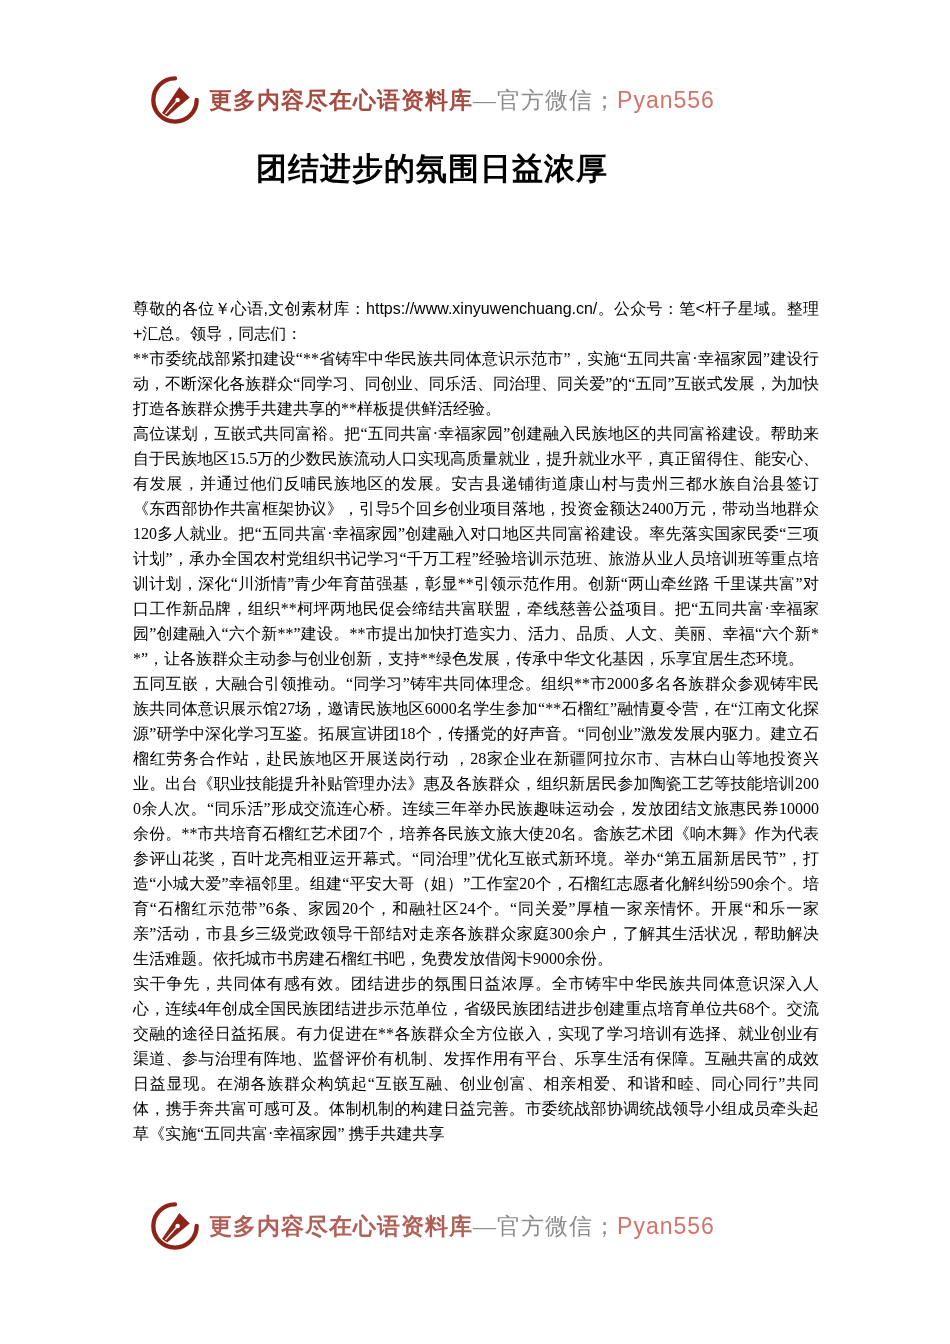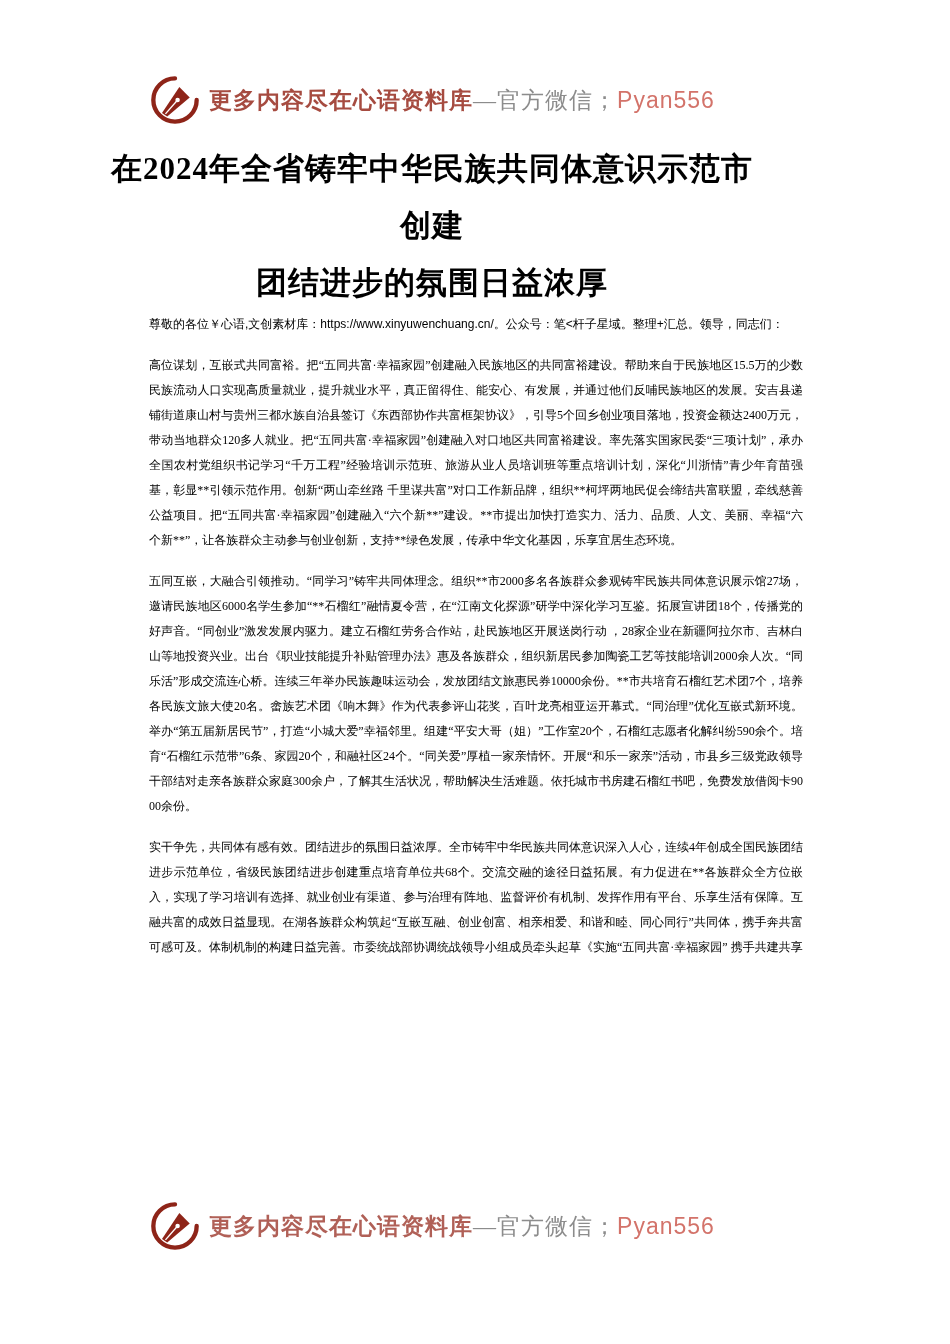--- a/index.html
+++ b/index.html
@@ -63,23 +63,23 @@
 
   
   .doc-body {
     position: absolute;
     top: 296px;
     left: 133px;
     width: 686px;
     color: #000000;
   }
   .doc-body p {
-    margin: 16px;
+    margin: 0;
     padding: 0;
-    font-size: 12px;
+    font-size: 16px;
     line-height: 25px;
     text-align: justify;
     text-justify: inter-character;
     word-break: break-all;
   }
   .doc-body p.sans {
     font-family: "Liberation Sans", "DejaVu Sans", sans-serif;
   }
   .doc-body p.serif {
     font-family: "Liberation Serif", "DejaVu Serif", serif;
@@ -94,26 +94,26 @@
     <svg class="brand-logo" viewBox="0 0 60 60" aria-hidden="true">
       <path d="M30 5 a25 25 0 1 0 25 25" fill="none" stroke="#8e2418" stroke-width="5" stroke-linecap="round"></path>
       <path d="M15 45 L35 15 L47 27 L21 49 Z" fill="#8e2418"></path>
       <circle cx="33" cy="30" r="2.6" fill="#ffffff"></circle>
       <path d="M33 30 L19 46" stroke="#ffffff" stroke-width="1.6"></path>
     </svg>
     <div class="brand-line"><span class="brand-text">更多内容尽在心语资料库</span><span class="brand-sep">—</span><span class="wechat-label">官方微信；</span><span class="wechat-id">Pyan556</span></div>
   </div>
 
   <div class="doc-title">
-    <div>在2024年全省铸牢中华民族共同体意识示范市创建</div>
     <div>团结进步的氛围日益浓厚</div>
   </div>
 
   <div class="doc-body">
       <p class="sans">尊敬的各位￥心语,文创素材库：https://www.xinyuwenchuang.cn/。公众号：笔&lt;杆子星域。整理+汇总。领导，同志们：</p>
+      <p class="serif">**市委统战部紧扣建设“**省铸牢中华民族共同体意识示范市”，实施“五同共富·幸福家园”建设行动，不断深化各族群众“同学习、同创业、同乐活、同治理、同关爱”的“五同”互嵌式发展，为加快打造各族群众携手共建共享的**样板提供鲜活经验。</p>
       <p class="serif">高位谋划，互嵌式共同富裕。把“五同共富·幸福家园”创建融入民族地区的共同富裕建设。帮助来自于民族地区15.5万的少数民族流动人口实现高质量就业，提升就业水平，真正留得住、能安心、有发展，并通过他们反哺民族地区的发展。安吉县递铺街道康山村与贵州三都水族自治县签订《东西部协作共富框架协议》，引导5个回乡创业项目落地，投资金额达2400万元，带动当地群众120多人就业。把“五同共富·幸福家园”创建融入对口地区共同富裕建设。率先落实国家民委“三项计划”，承办全国农村党组织书记学习“千万工程”经验培训示范班、旅游从业人员培训班等重点培训计划，深化“川浙情”青少年育苗强基，彰显**引领示范作用。创新“两山牵丝路 千里谋共富”对口工作新品牌，组织**柯坪两地民促会缔结共富联盟，牵线慈善公益项目。把“五同共富·幸福家园”创建融入“六个新**”建设。**市提出加快打造实力、活力、品质、人文、美丽、幸福“六个新**”，让各族群众主动参与创业创新，支持**绿色发展，传承中华文化基因，乐享宜居生态环境。</p>
       <p class="serif">五同互嵌，大融合引领推动。“同学习”铸牢共同体理念。组织**市2000多名各族群众参观铸牢民族共同体意识展示馆27场，邀请民族地区6000名学生参加“**石榴红”融情夏令营，在“江南文化探源”研学中深化学习互鉴。拓展宣讲团18个，传播党的好声音。“同创业”激发发展内驱力。建立石榴红劳务合作站，赴民族地区开展送岗行动 ，28家企业在新疆阿拉尔市、吉林白山等地投资兴业。出台《职业技能提升补贴管理办法》惠及各族群众，组织新居民参加陶瓷工艺等技能培训2000余人次。“同乐活”形成交流连心桥。连续三年举办民族趣味运动会，发放团结文旅惠民券10000余份。**市共培育石榴红艺术团7个，培养各民族文旅大使20名。畲族艺术团《响木舞》作为代表参评山花奖，百叶龙亮相亚运开幕式。“同治理”优化互嵌式新环境。举办“第五届新居民节”，打造“小城大爱”幸福邻里。组建“平安大哥（姐）”工作室20个，石榴红志愿者化解纠纷590余个。培育“石榴红示范带”6条、家园20个，和融社区24个。“同关爱”厚植一家亲情怀。开展“和乐一家亲”活动，市县乡三级党政领导干部结对走亲各族群众家庭300余户，了解其生活状况，帮助解决生活难题。依托城市书房建石榴红书吧，免费发放借阅卡9000余份。</p>
       <p class="serif">实干争先，共同体有感有效。团结进步的氛围日益浓厚。全市铸牢中华民族共同体意识深入人心，连续4年创成全国民族团结进步示范单位，省级民族团结进步创建重点培育单位共68个。交流交融的途径日益拓展。有力促进在**各族群众全方位嵌入，实现了学习培训有选择、就业创业有渠道、参与治理有阵地、监督评价有机制、发挥作用有平台、乐享生活有保障。互融共富的成效日益显现。在湖各族群众构筑起“互嵌互融、创业创富、相亲相爱、和谐和睦、同心同行”共同体，携手奔共富可感可及。体制机制的构建日益完善。市委统战部协调统战领导小组成员牵头起草《实施“五同共富·幸福家园” 携手共建共享</p>
     </div>
 
   <div class="brand-strip bottom">
     <svg class="brand-logo" viewBox="0 0 60 60" aria-hidden="true">
       <path d="M30 5 a25 25 0 1 0 25 25" fill="none" stroke="#8e2418" stroke-width="5" stroke-linecap="round"></path>
       <path d="M15 45 L35 15 L47 27 L21 49 Z" fill="#8e2418"></path>
       <circle cx="33" cy="30" r="2.6" fill="#ffffff"></circle>

